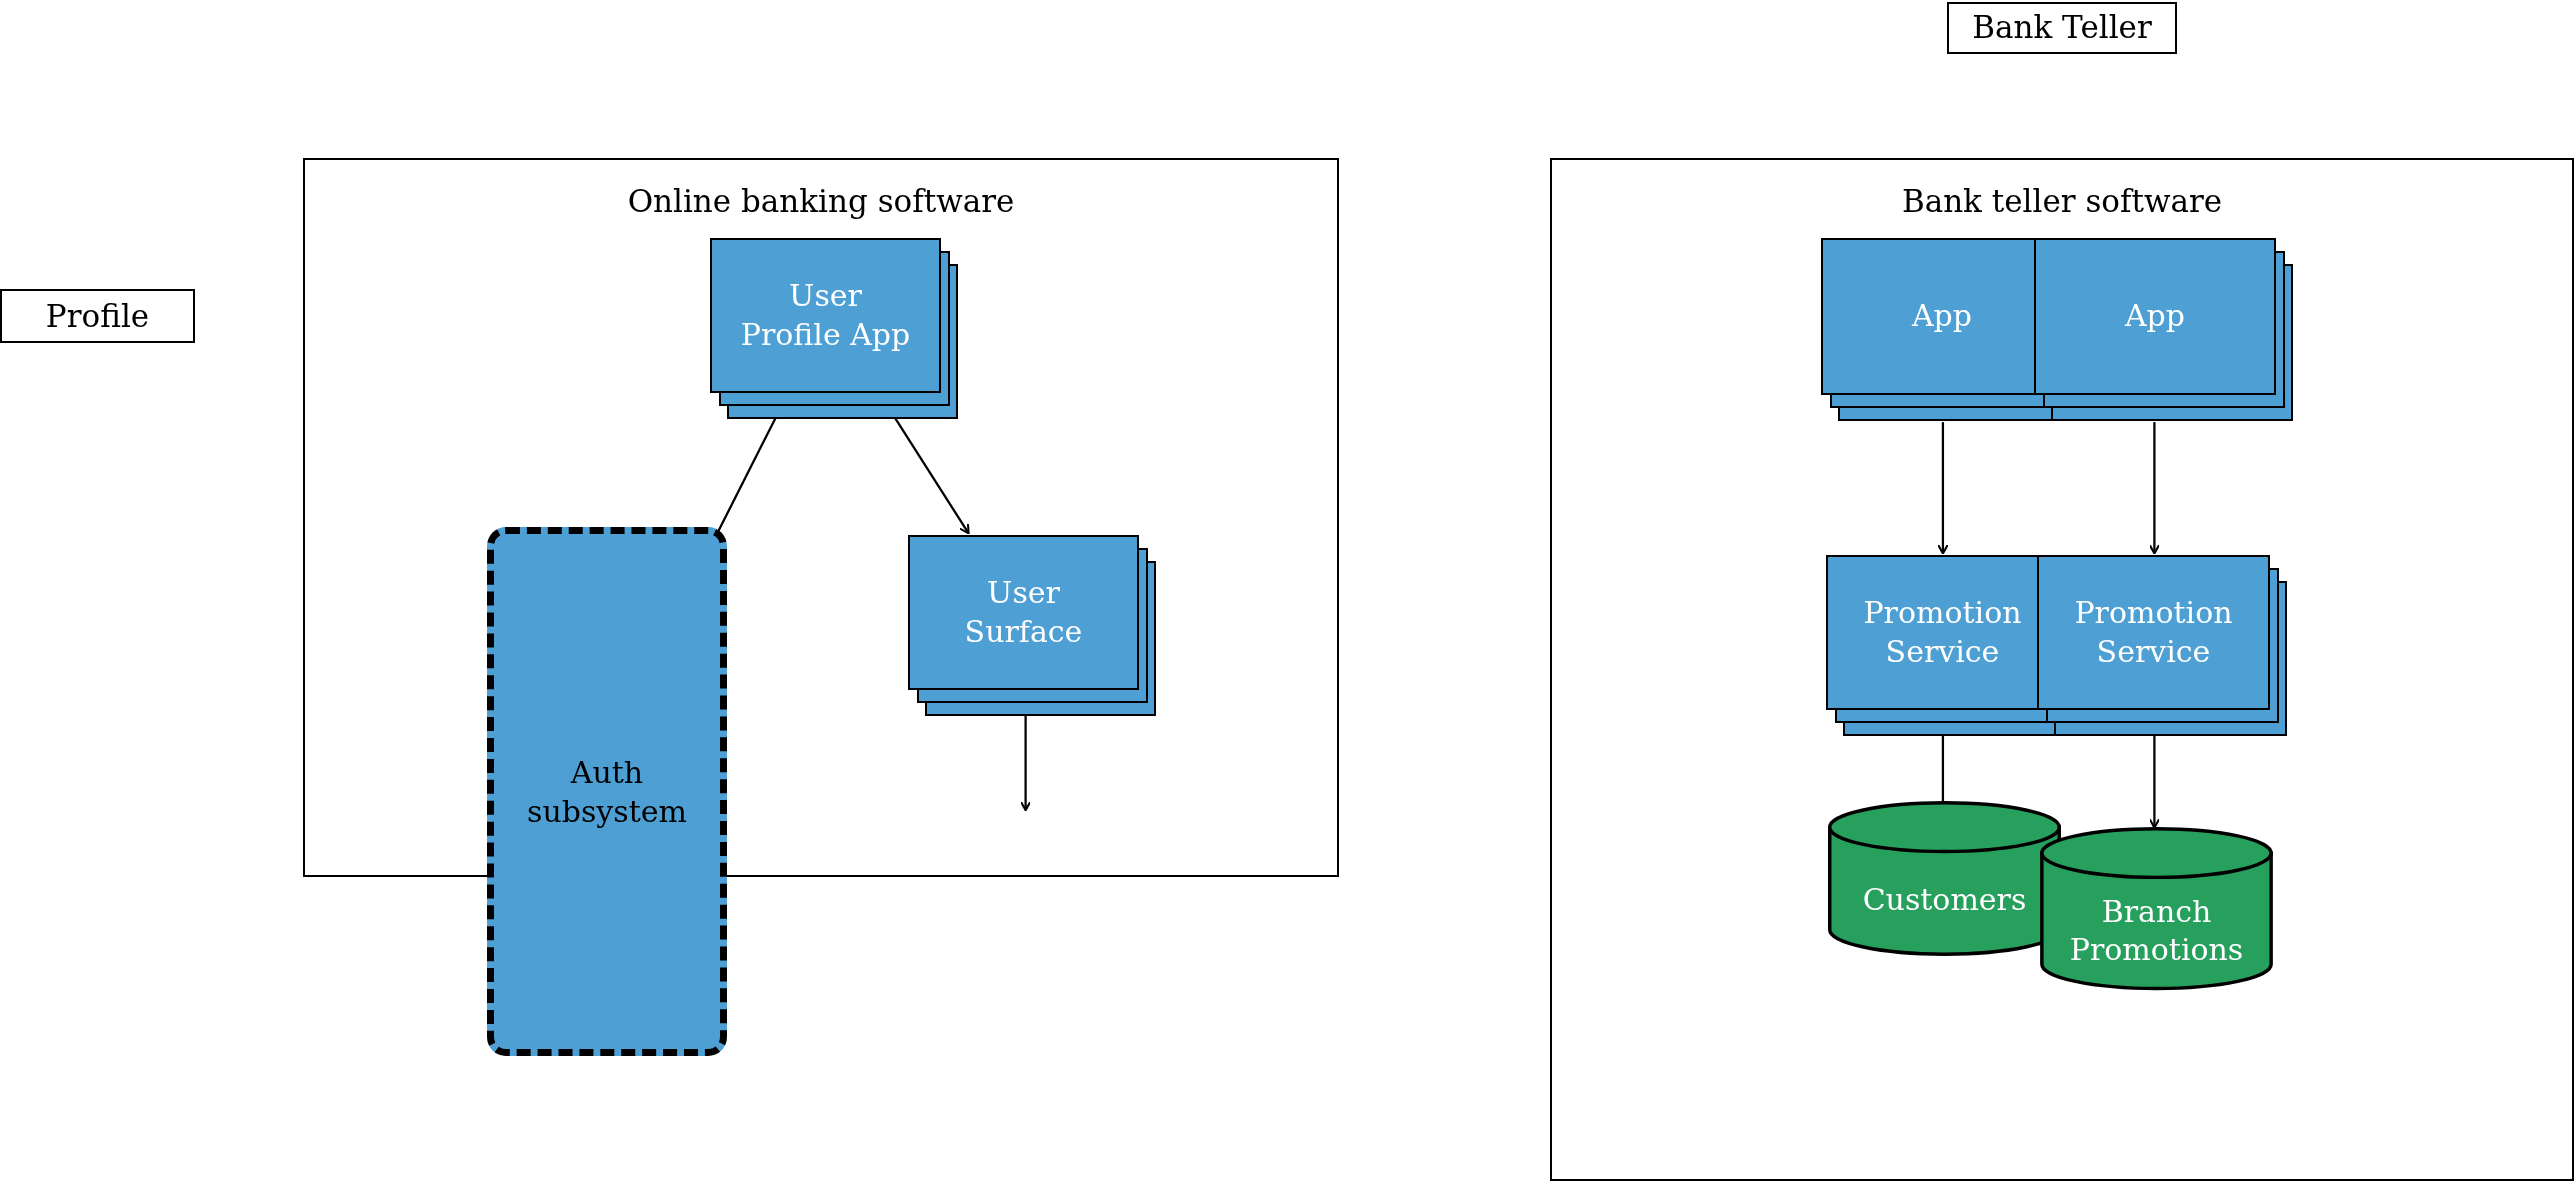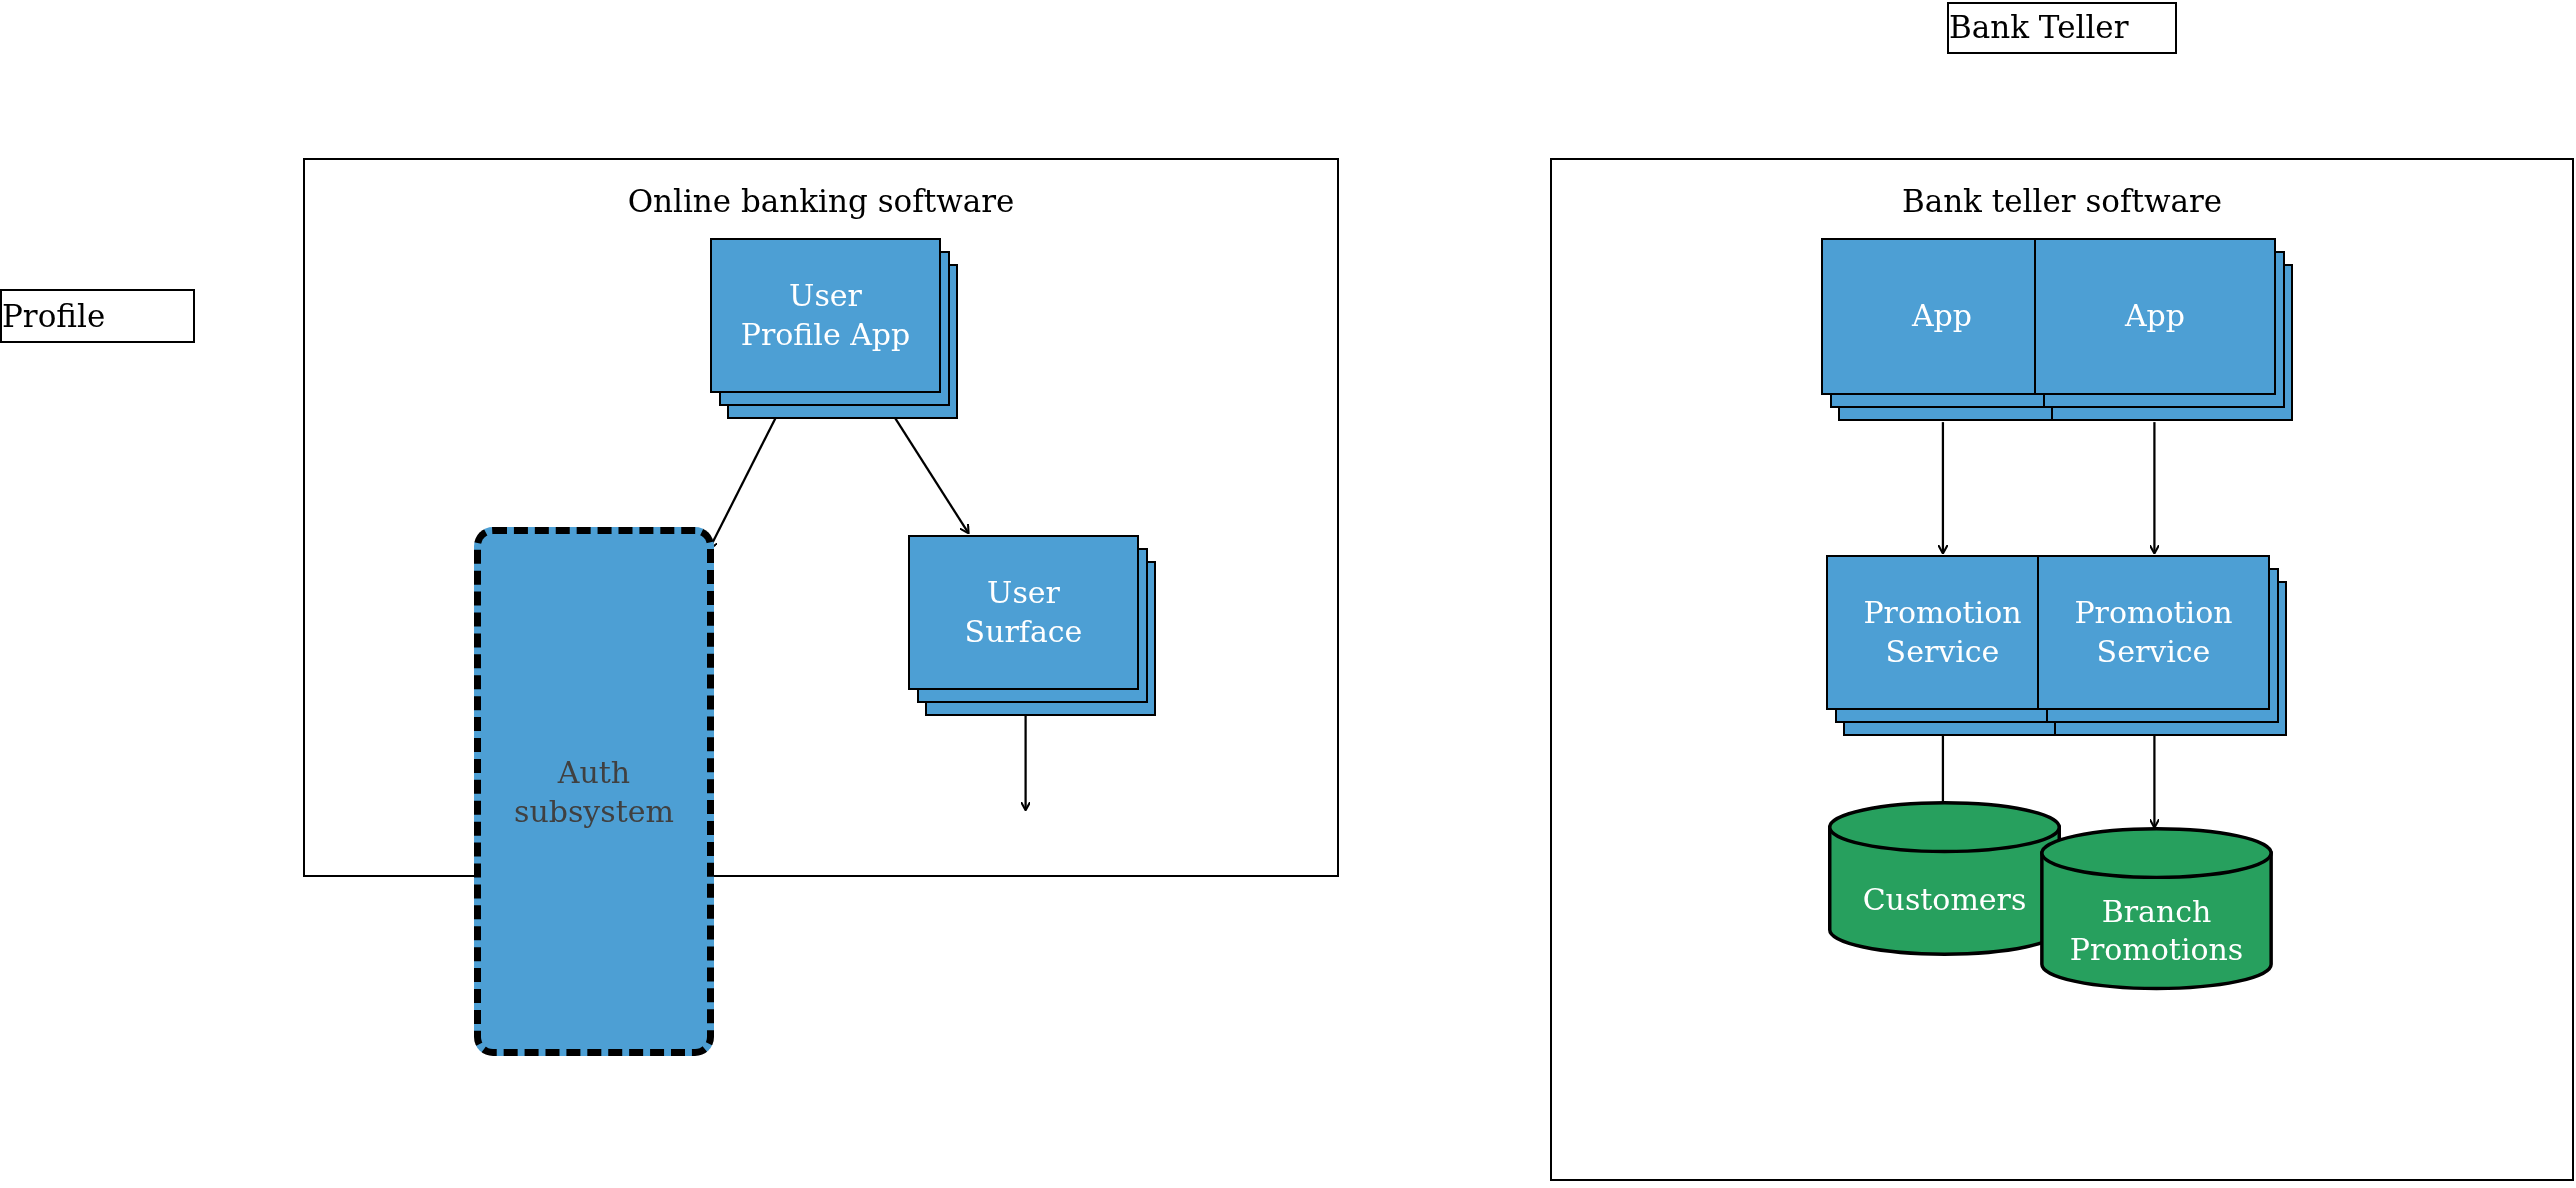--- a/index.html
+++ b/index.html
@@ -26,21 +26,21 @@
     height: 1188px;
     overflow: visible;
   }
   .label-chip {
     position: absolute;
     border: 2.6px solid #000000;
     background: #ffffff;
     box-sizing: border-box;
     display: flex;
     align-items: center;
-    justify-content: flex-start;
+    justify-content: center;
     font-size: 31px;
     color: #000000;
     line-height: 1;
     white-space: nowrap;
   }
   .container-box {
     position: absolute;
     border: 2.6px solid #000000;
     background: #ffffff;
     box-sizing: border-box;
@@ -86,24 +86,25 @@
   .subsystem {
     position: absolute;
     background: #4d9fd4;
     border: 7.8px dashed #000000;
     border-radius: 19px;
     box-sizing: border-box;
     display: flex;
     align-items: center;
     justify-content: center;
     text-align: center;
-    color: #404040;
+    color: #000000;
     font-size: 30px;
     line-height: 1.3;
     white-space: pre-line;
+    margin-left: 13px;
   }
   
   .db {
     position: absolute;
   }
   .db svg { position: absolute; left: 0; top: 0; overflow: visible; }
   .db .db-label {
     position: absolute;
     left: 0;
     width: 100%;

